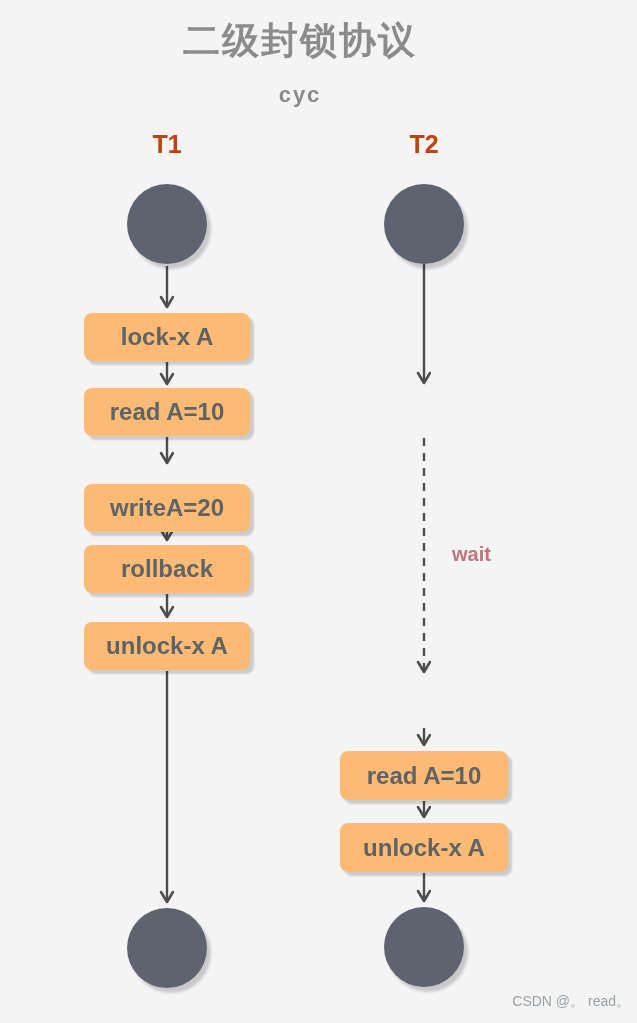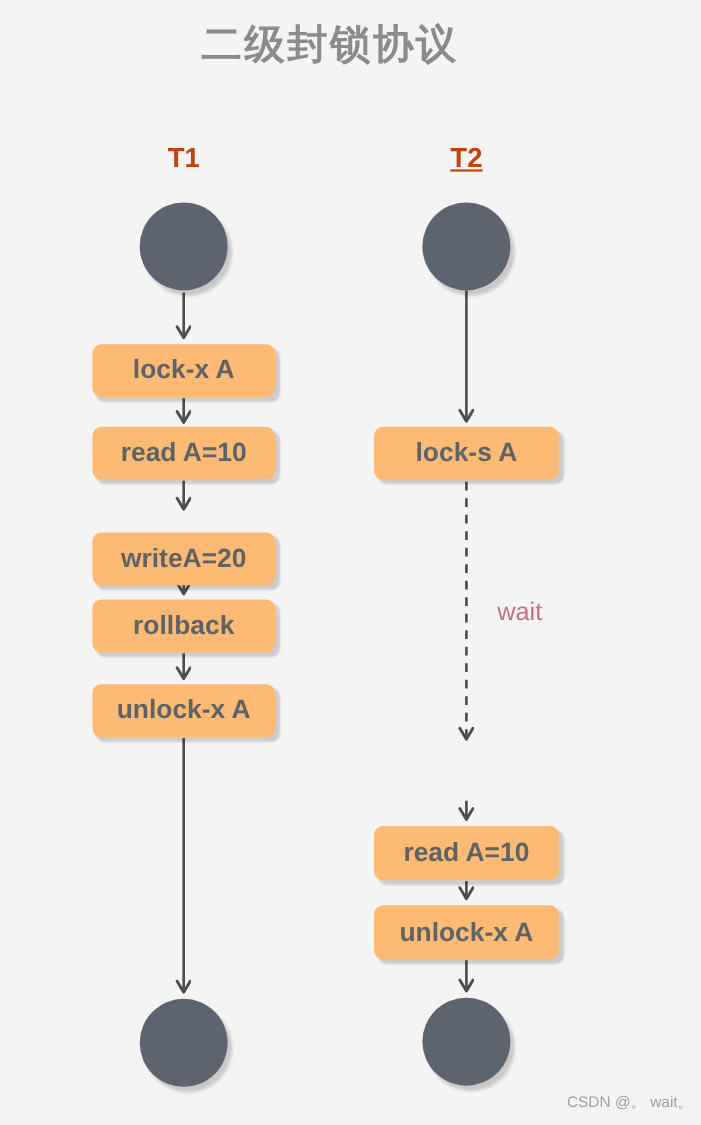--- a/index.html
+++ b/index.html
@@ -14,21 +14,21 @@
   }
   .subtitle{
     position:absolute;left:0;top:82px;width:600px;text-align:center;
     font-size:22px;font-weight:bold;color:#8a8a8a;letter-spacing:2px;
   }
   .lane-label{
     position:absolute;width:80px;text-align:center;top:130px;
     font-size:25px;font-weight:bold;color:#c2410c;
   }
   .lane-label.t1{left:127px;}
-  .lane-label.t2{left:384px;text-decoration:underline;}
+  .lane-label.t2{left:384px;}
   .circle{
     position:absolute;width:80px;height:80px;border-radius:50%;
     background:#5d6470;box-shadow:4px 5px 3px rgba(0,0,0,0.18);
   }
   .c-t1-start{left:127px;top:184px;}
   .c-t2-start{left:384px;top:184px;}
   .c-t1-end{left:127px;top:908px;}
   .c-t2-end{left:384px;top:907px;}
   .node{
     position:absolute;height:48px;background:#fdba74;border-radius:8px;
@@ -37,34 +37,35 @@
     font-size:24px;font-weight:bold;color:#5e6366;
   }
   .t1-node{left:84px;width:166px;}
   .t2-node{left:340px;width:168px;}
   .n-t1-0{top:313px;} .n-t1-1{top:388px;} .n-t1-2{top:484px;text-align:center;}
   .n-t1-3{top:545px;} .n-t1-4{top:622px;}
   .n-t2-0{top:388px;} .n-t2-1{top:678px;height:49px;}
   .n-t2-2{top:751px;height:49px;} .n-t2-3{top:823px;height:49px;}
   .wait-label{
     position:absolute;left:452px;top:543px;
-    font-size:23px;font-weight:normal;color:#c0737b;
+    font-size:20px;font-weight:bold;color:#c0737b;
   }
   .watermark{
     position:absolute;right:7px;top:993px;
     font-size:14px;color:#9aa0a5;
   }
   svg.wires{position:absolute;left:0;top:0;pointer-events:none;}
 </style>
 </head>
 <body>
 
 <div class="canvas">
 
   <div class="title">二级封锁协议</div>
+  <div class="subtitle">cyc</div>
 
   <div class="lane-label t1">T1</div>
   <div class="lane-label t2">T2</div>
 
   <svg class="wires" width="637" height="1023">
     <defs>
       <marker id="arr" markerUnits="userSpaceOnUse" markerWidth="18" markerHeight="18" refX="11" refY="7" orient="auto">
         <path d="M2,1 L12,7 L2,13" fill="none" stroke="#4d4d4d" stroke-width="2.6" stroke-linecap="round" stroke-linejoin="round"></path>
       </marker>
     </defs>
@@ -87,20 +88,19 @@
   <div class="circle c-t2-start"></div>
   <div class="circle c-t1-end"></div>
   <div class="circle c-t2-end"></div>
 
   <div class="node t1-node n-t1-0">lock-x A</div>
   <div class="node t1-node n-t1-1">read A=10</div>
   <div class="node t1-node n-t1-2">writeA=20</div>
   <div class="node t1-node n-t1-3">rollback</div>
   <div class="node t1-node n-t1-4">unlock-x A</div>
 
-  <div class="node t2-node n-t2-0">lock-s A</div>
   <div class="node t2-node n-t2-2">read A=10</div>
   <div class="node t2-node n-t2-3">unlock-x A</div>
 
   <div class="wait-label">wait</div>
 
-  <div class="watermark">CSDN @。 wait。</div>
+  <div class="watermark">CSDN @。 read。</div>
 </div>
 
 </body></html>

